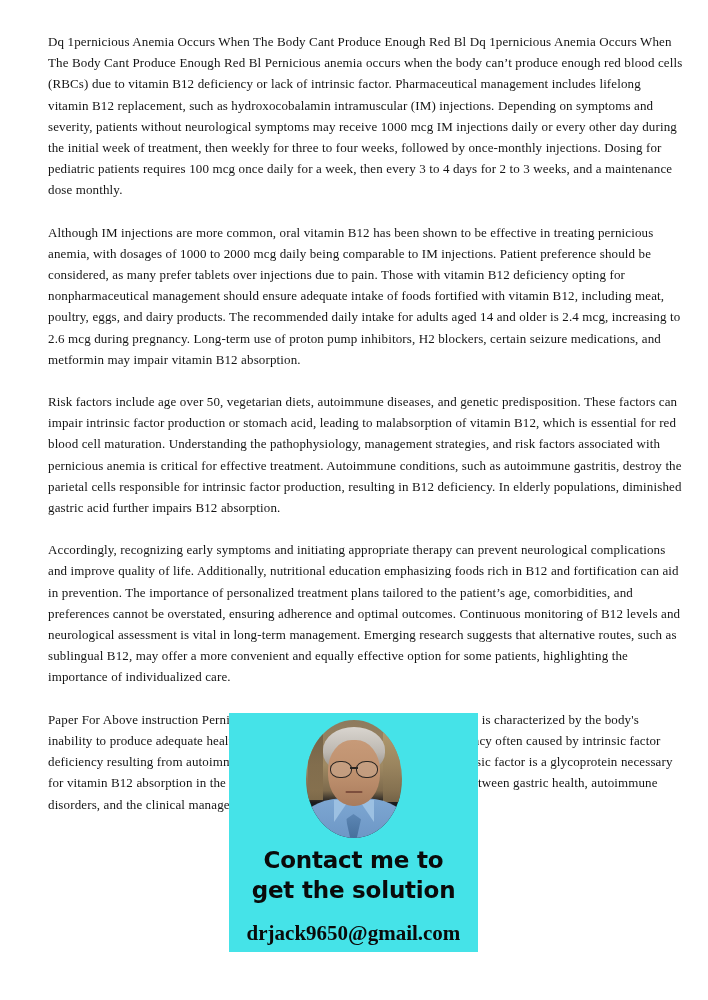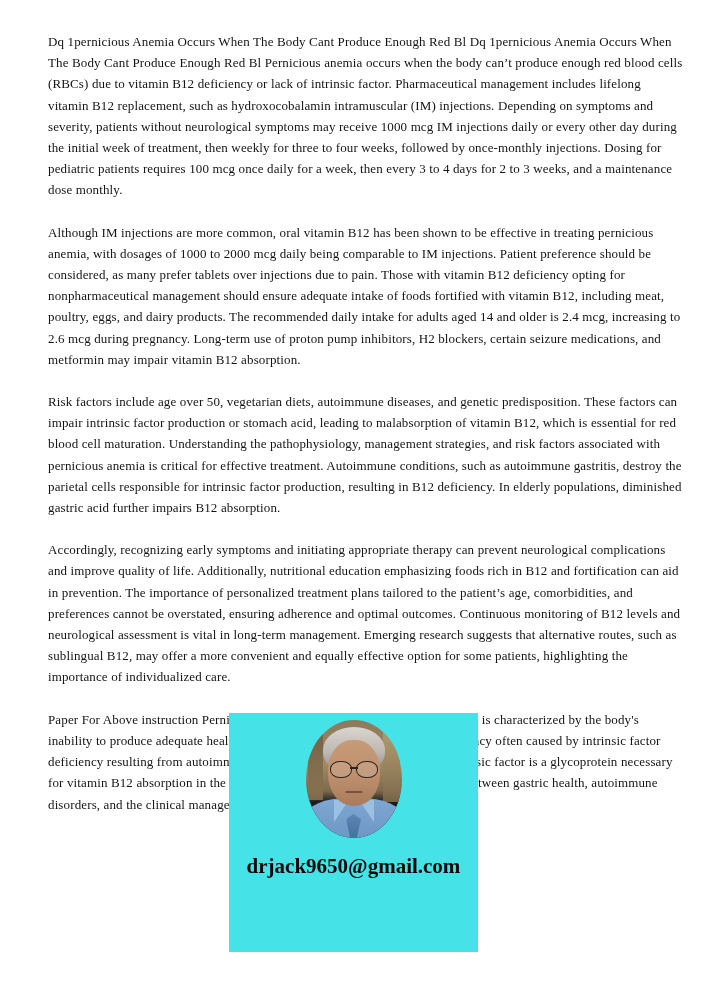--- a/index.html
+++ b/index.html
@@ -184,18 +184,22 @@
       <span class="ph-hair"></span>
       <span class="ph-face"></span>
       <span class="ph-glass">
         <i class="l"></i>
           <i class="r"></i>
           <b></b>
       </span>
       <span class="ph-mouth"></span>
     </div>
 
+    <div id="contact-lines">
+      <div>Contact me to</div>
+      <div>get the solution</div>
+    </div>
 
     <div id="contact-email">drjack9650@gmail.com</div>
 
   </div>
 
 </div>
 
 </body></html>

